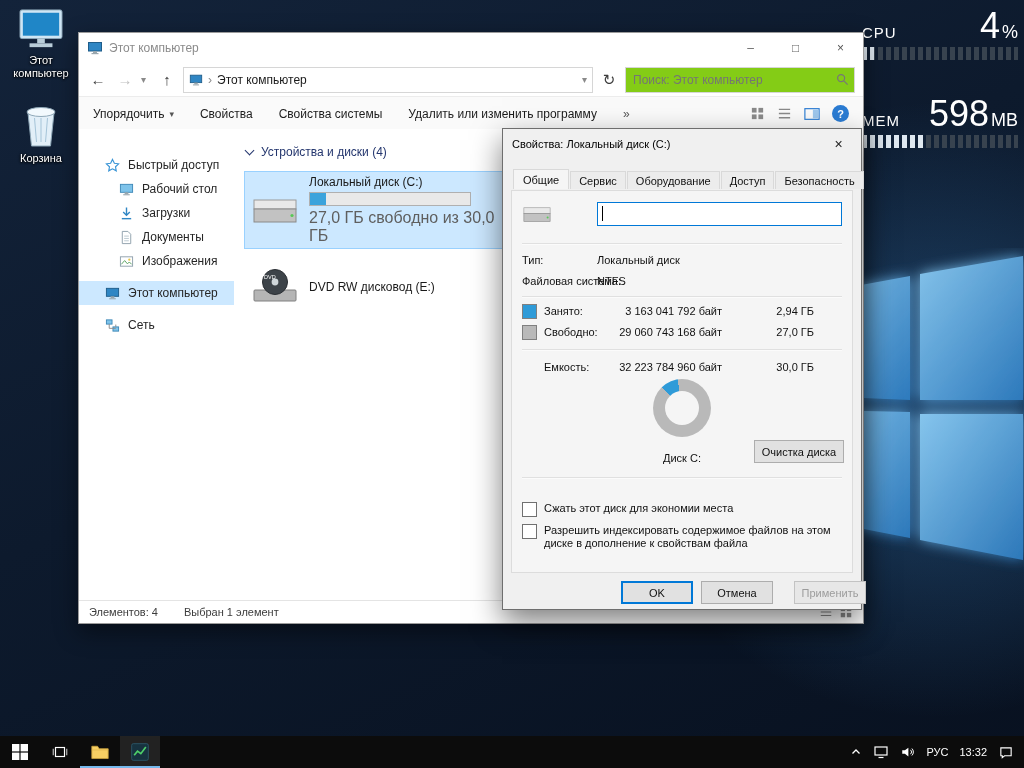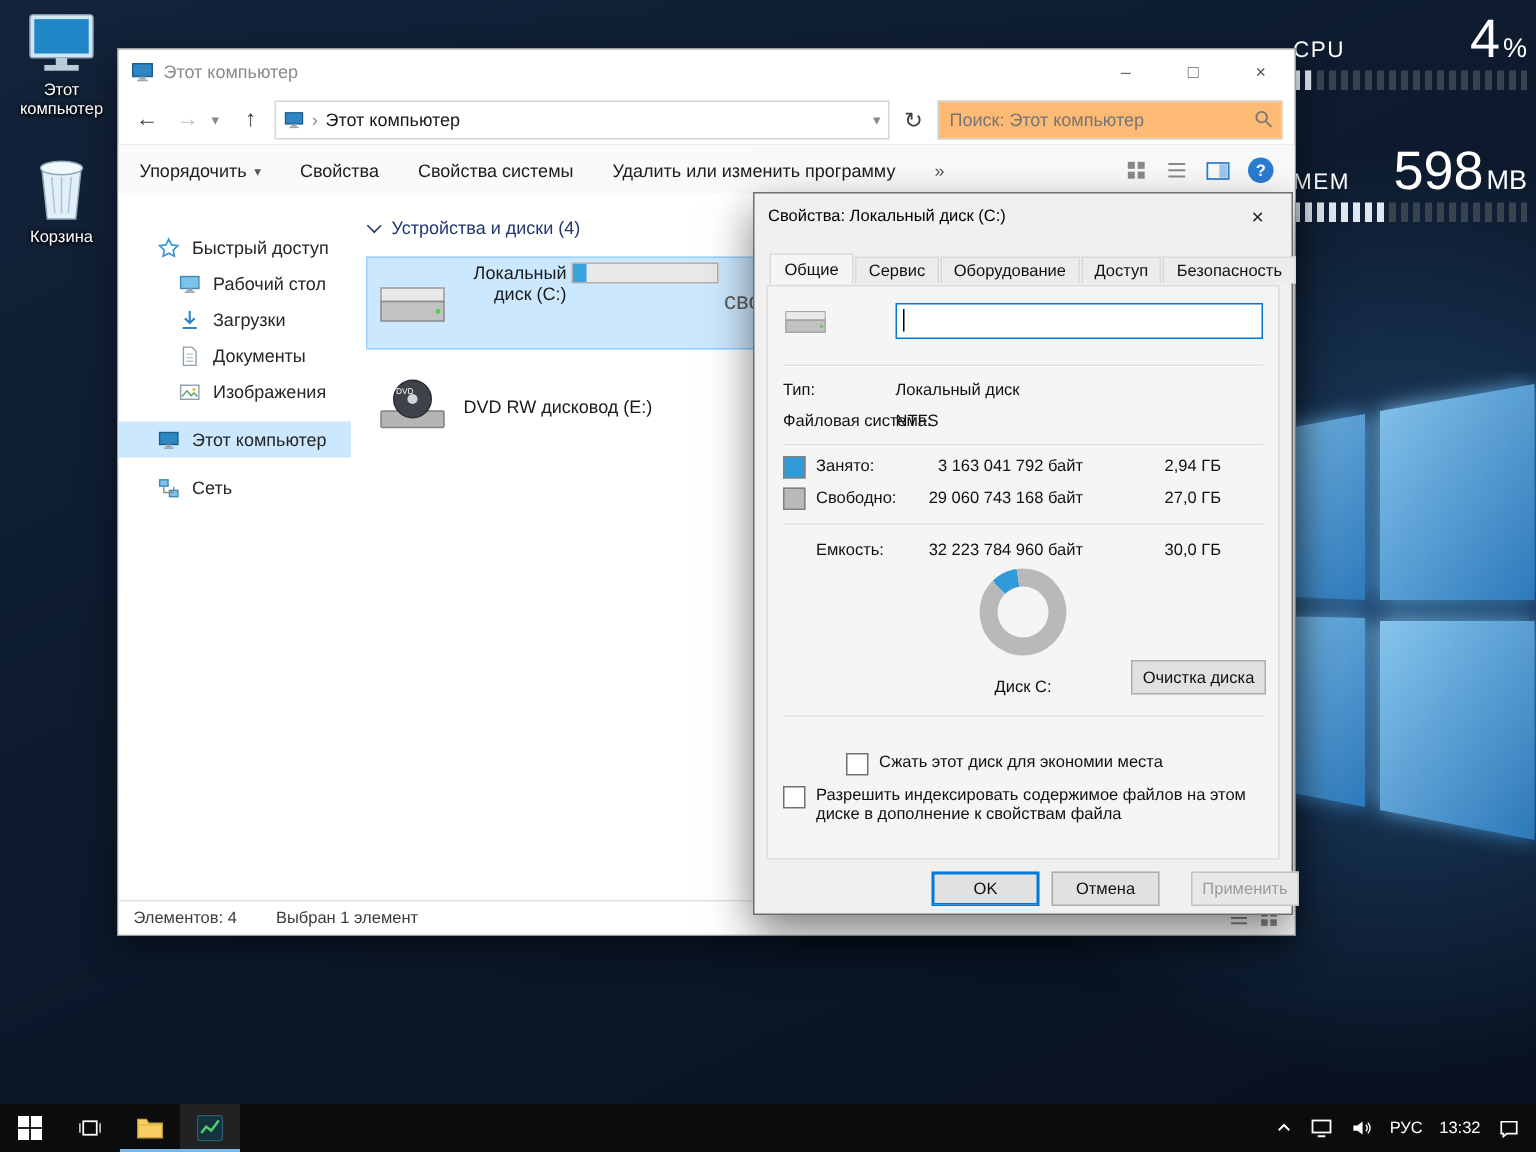--- a/index.html
+++ b/index.html
@@ -35,21 +35,21 @@
     font-size:12px;color:#666;}
   .winbtn.close-b{color:#555;}
   .navbar{height:33px;display:flex;align-items:center;gap:5px;padding:0 8px;border-bottom:1px solid #ececec;}
   .navarrow{width:22px;text-align:center;font-size:15px;color:#3d3d3d;}
   .navarrow.dis{color:#c0c0c0;}
   .navchev{font-size:10px;color:#8a8a8a;width:10px;}
   .addrbox{flex:1;height:24px;border:1px solid #d6d6d6;display:flex;align-items:center;gap:5px;
     padding:0 5px;font-size:12px;color:#1a1a1a;background:#fff;}
   .addr-dd{margin-left:auto;color:#8a8a8a;font-size:10px;}
   .searchbox{width:218px;height:24px;border:1px solid #d6d6d6;display:flex;align-items:center;
-    padding:0 5px;background:#fdba74;}
+    padding:0 5px;background:#84cc16;}
   .searchbox input{flex:1;border:none;outline:none;font-size:12px;color:#555;
     font-family:"Liberation Sans",sans-serif;background:transparent;}
   .cmdbar{height:33px;display:flex;align-items:center;gap:26px;padding:0 14px;
     background:#fafafa;border-bottom:1px solid #ececec;font-size:12px;color:#1c1c1c;justify-content:flex-end;}
   .cmd-item{display:flex;align-items:center;gap:5px;}
   .cmd-dd{font-size:9px;color:#555;}
   .cmd-ovf{color:#555;}
   .cmd-right{margin-left:auto;display:flex;align-items:center;gap:12px;}
   .help-circle{width:17px;height:17px;border-radius:50%;background:#2b7cd3;color:#fff;
     font-size:11px;font-weight:bold;display:flex;align-items:center;justify-content:center;}
@@ -61,21 +61,21 @@
   .side-item.gap{margin-top:8px;}
   .si{width:15px;height:15px;flex-shrink:0;}
   .main{flex:1;position:relative;padding:16px 0 0 8px;}
   .group-hdr{display:flex;align-items:center;gap:8px;font-size:12px;color:#24366e;margin:0 0 12px 4px;}
   .chev{width:6px;height:6px;border-right:1.5px solid #24366e;border-bottom:1.5px solid #24366e;
     transform:rotate(45deg);margin-top:-3px;}
   .drive-item{width:258px;display:flex;align-items:center;gap:10px;padding:3px 6px;
     border:1px solid transparent;margin-left:2px;}
   .drive-item.sel{background:#cce8ff;border-color:#99d1ff;}
   .drive-ic{width:48px;height:40px;flex-shrink:0;}
-  .drive-text{display:flex;flex-direction:row;gap:3px;text-align:right;}
+  .drive-text{display:flex;flex-direction:column;gap:3px;}
   .drive-name{font-size:12px;color:#1a1a1a;}
   .pbar{width:160px;height:12px;border:1px solid #b0b0b0;background:#e9e9e9;}
   .pbar-fill{height:100%;background:#3ba3dc;}
   .drive-sub{font-size:16px;color:#5f5f5f;}
   .dvd-row{margin-top:14px;}
   .statusbar{position:absolute;left:0;right:0;bottom:0;height:22px;border-top:1px solid #e4e4e4;
     display:flex;align-items:center;gap:26px;padding:0 10px;font-size:11px;color:#3c3c3c;background:#fff;}
   .sb-icons{margin-left:auto;display:flex;gap:6px;}
   
   .dlg{position:absolute;left:502px;top:128px;width:358px;height:480px;background:#f0f0f0;
@@ -433,21 +433,21 @@
       <span class="lbl2" style="top:170px;">Емкость:</span>
       <span class="bytes" style="top:170px;">32 223 784 960 байт</span>
       <span class="gsize" style="top:170px;">30,0 ГБ</span>
 
       <div class="donut" style="--arc: 35.28deg;"></div>
       <span class="disk-cap">Диск C:</span>
       <button class="btn cleanup">Очистка диска</button>
 
       <div class="sep" style="top:286px;"></div>
 
-      <label class="cb" style="top:311px;margin-left:42px;">
+      <label class="cb" style="top:311px;">
         <span class="cbbox"></span>
         <span class="cbtext">Сжать этот диск для экономии места</span>
       </label>
       <label class="cb" style="top:333px;">
         <span class="cbbox"></span>
         <span class="cbtext">Разрешить индексировать содержимое файлов на этом диске в дополнение к свойствам файла</span>
       </label>
     </div>
 
     <button class="btn dlg-btn btn-ok">OK</button>

